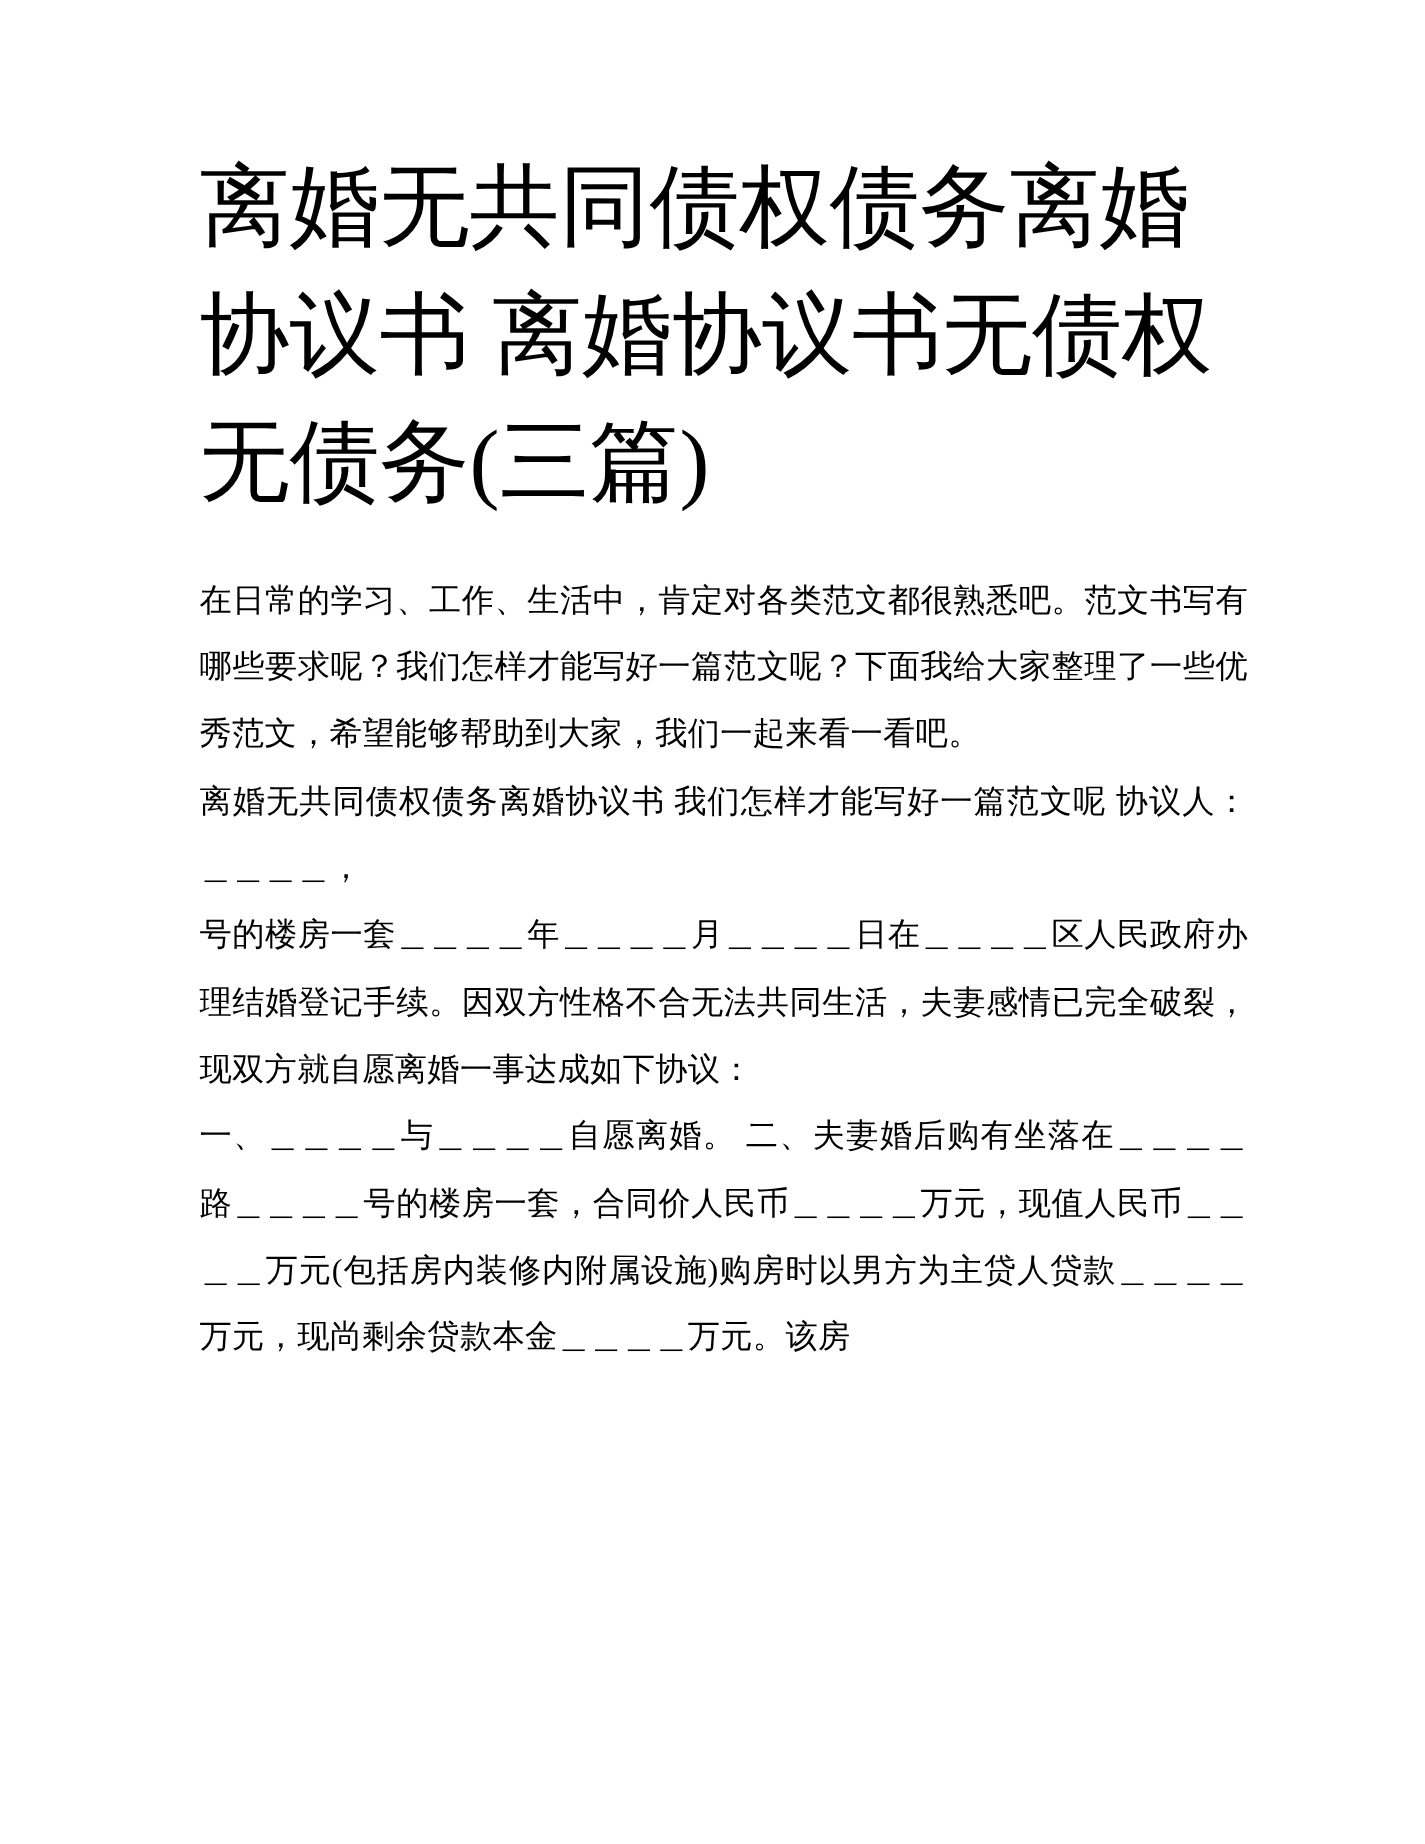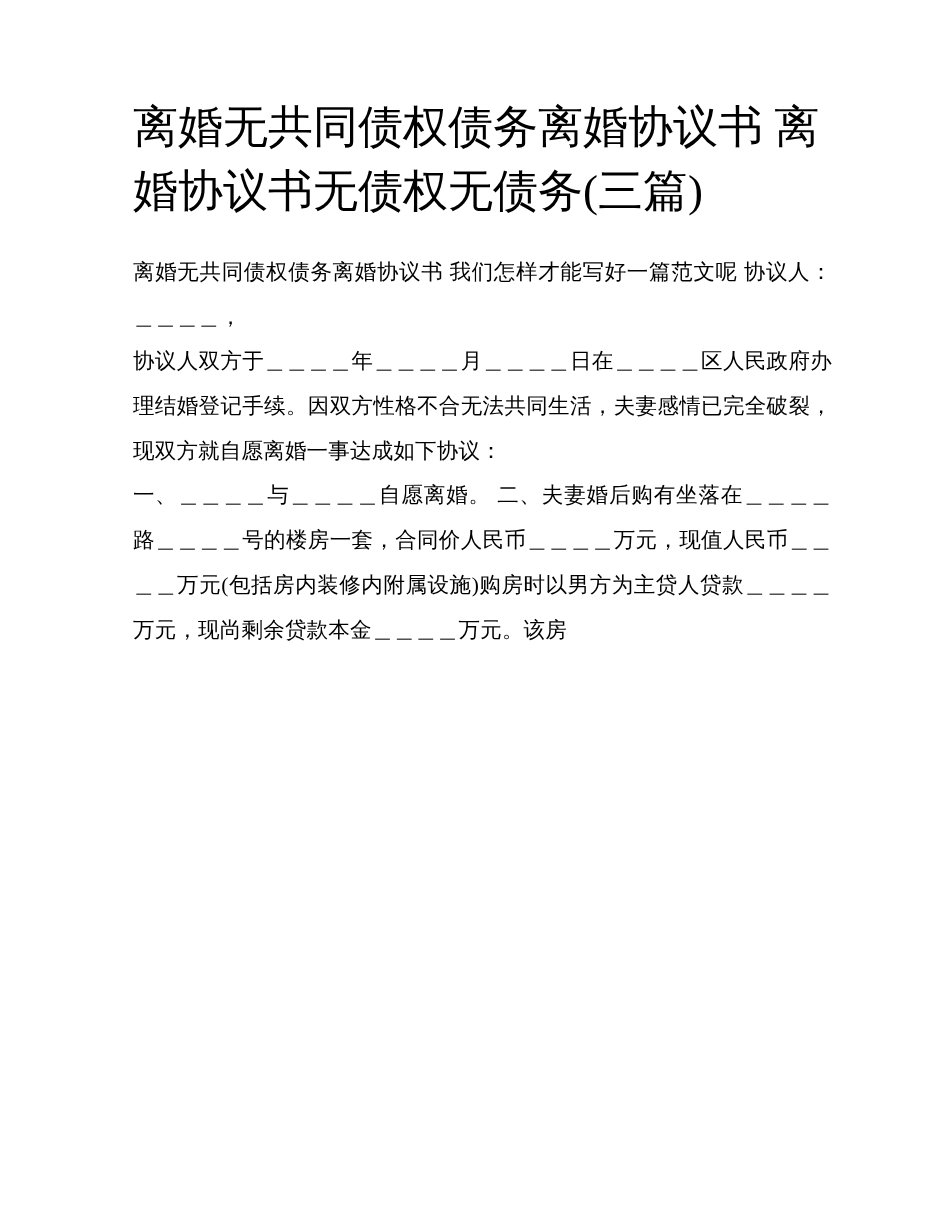--- a/index.html
+++ b/index.html
@@ -16,21 +16,21 @@
   }
   .page {
     box-sizing: border-box;
     width: 950px;
     height: 1229px;
     padding: 96px 118px 0 133px;
     background: #ffffff;
   }
   .doc-title {
     font-family: "Liberation Serif", "DejaVu Serif", serif;
-    font-size: 45px;
+    font-size: 60px;
     line-height: 1.42;
     font-weight: 400;
     margin: 0 0 26px 0;
     letter-spacing: 0px;
     color: #000000;
   }
   .para {
     font-size: 21.5px;
     line-height: 2.08;
     margin: 0;
@@ -41,16 +41,17 @@
   }
   .para + .para {
     margin-top: 0;
   }
 </style>
 </head>
 <body>
 
 <div class="page">
   <h1 class="doc-title">离婚无共同债权债务离婚协议书 离婚协议书无债权无债务(三篇)</h1>
+  <p class="para">在日常的学习、工作、生活中，肯定对各类范文都很熟悉吧。范文书写有哪些要求呢？我们怎样才能写好一篇范文呢？下面我给大家整理了一些优秀范文，希望能够帮助到大家，我们一起来看一看吧。</p>
   <p class="para">离婚无共同债权债务离婚协议书 我们怎样才能写好一篇范文呢 协议人：＿＿＿＿，</p>
-  <p class="para">协议人双方于＿＿＿＿年＿＿＿＿月＿＿＿＿日在＿＿＿＿区人民政府办理结婚登记手续。因双方性格不合无法共同生活，夫妻感情已完全破裂，现双方就自愿离婚一事达成如下协议：</p>
+  <p class="para">号的楼房一套＿＿＿＿年＿＿＿＿月＿＿＿＿日在＿＿＿＿区人民政府办理结婚登记手续。因双方性格不合无法共同生活，夫妻感情已完全破裂，现双方就自愿离婚一事达成如下协议：</p>
   <p class="para">一、＿＿＿＿与＿＿＿＿自愿离婚。 二、夫妻婚后购有坐落在＿＿＿＿路＿＿＿＿号的楼房一套，合同价人民币＿＿＿＿万元，现值人民币＿＿＿＿万元(包括房内装修内附属设施)购房时以男方为主贷人贷款＿＿＿＿万元，现尚剩余贷款本金＿＿＿＿万元。该房</p>
 </div>
 
 </body></html>

